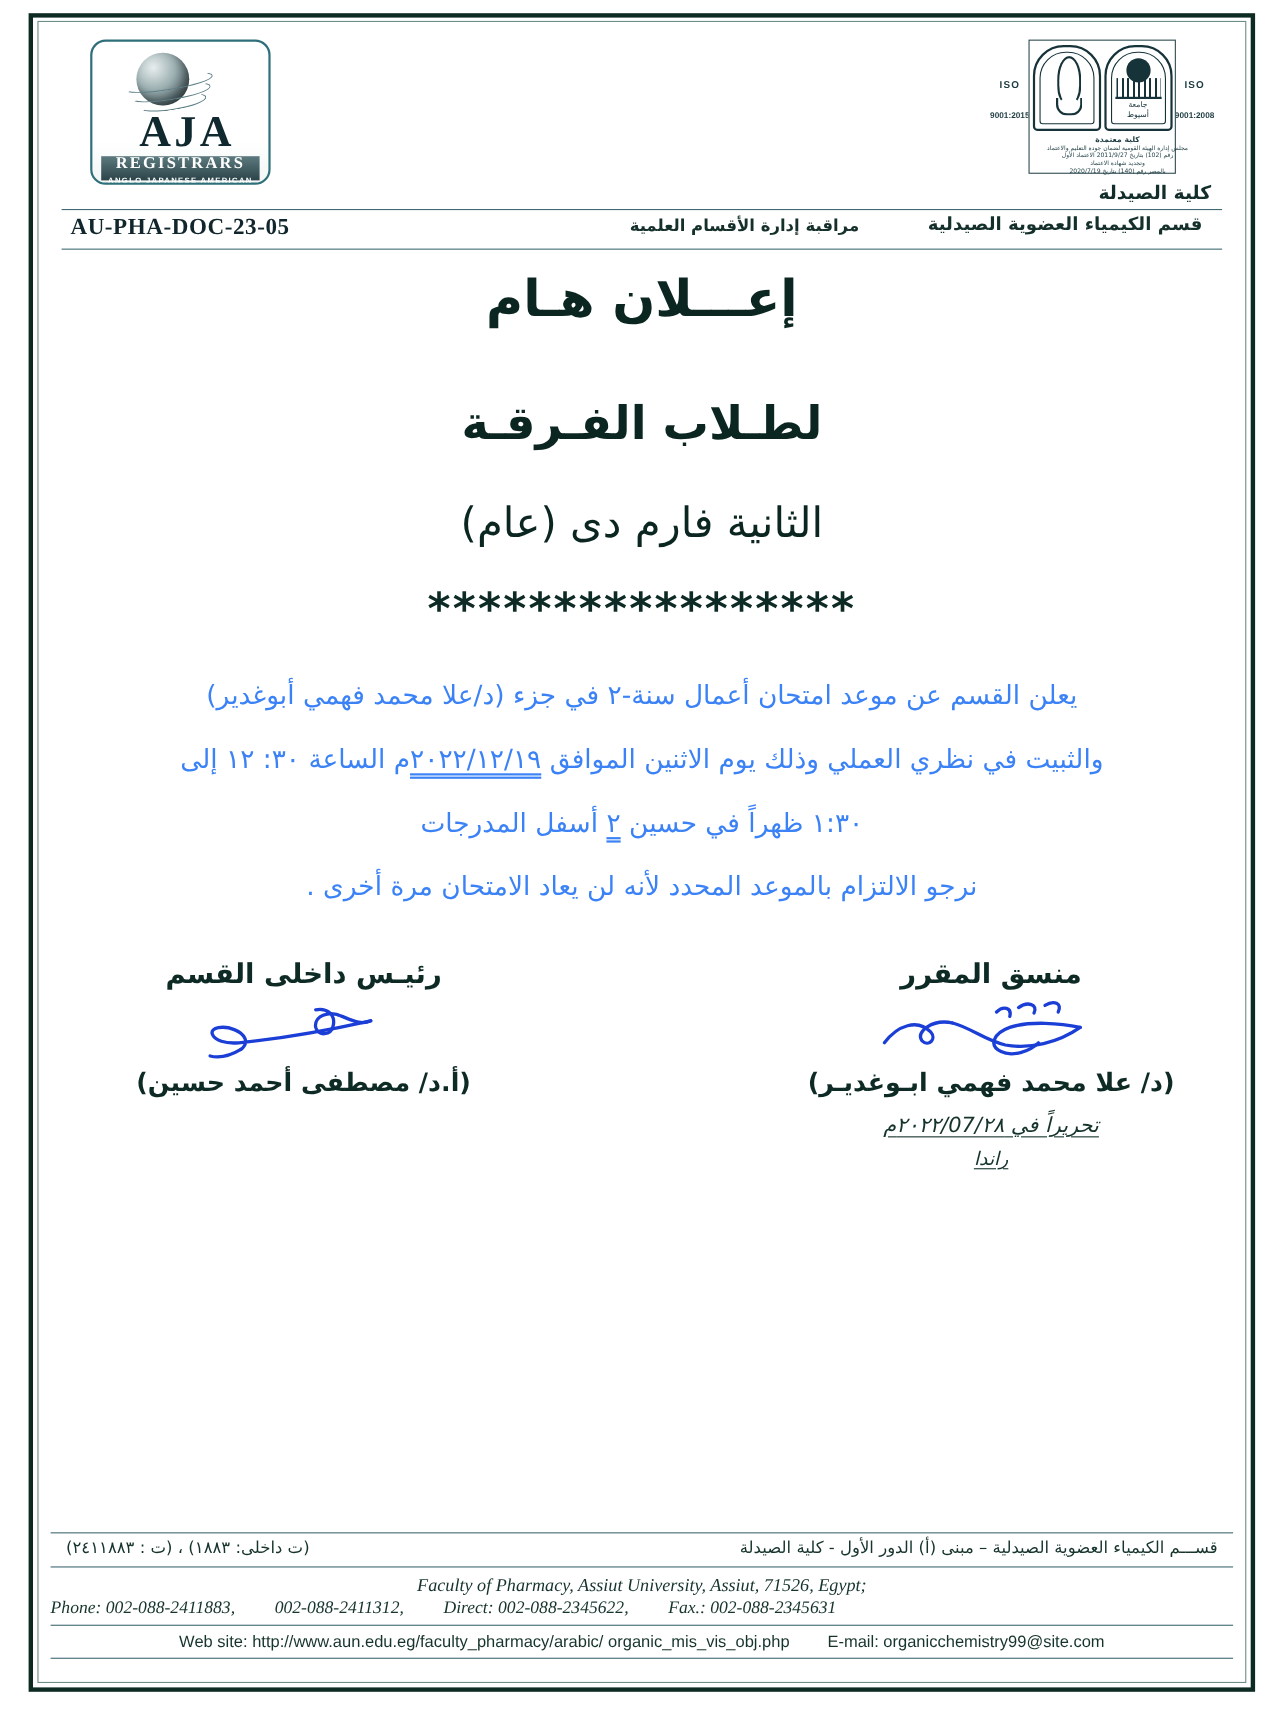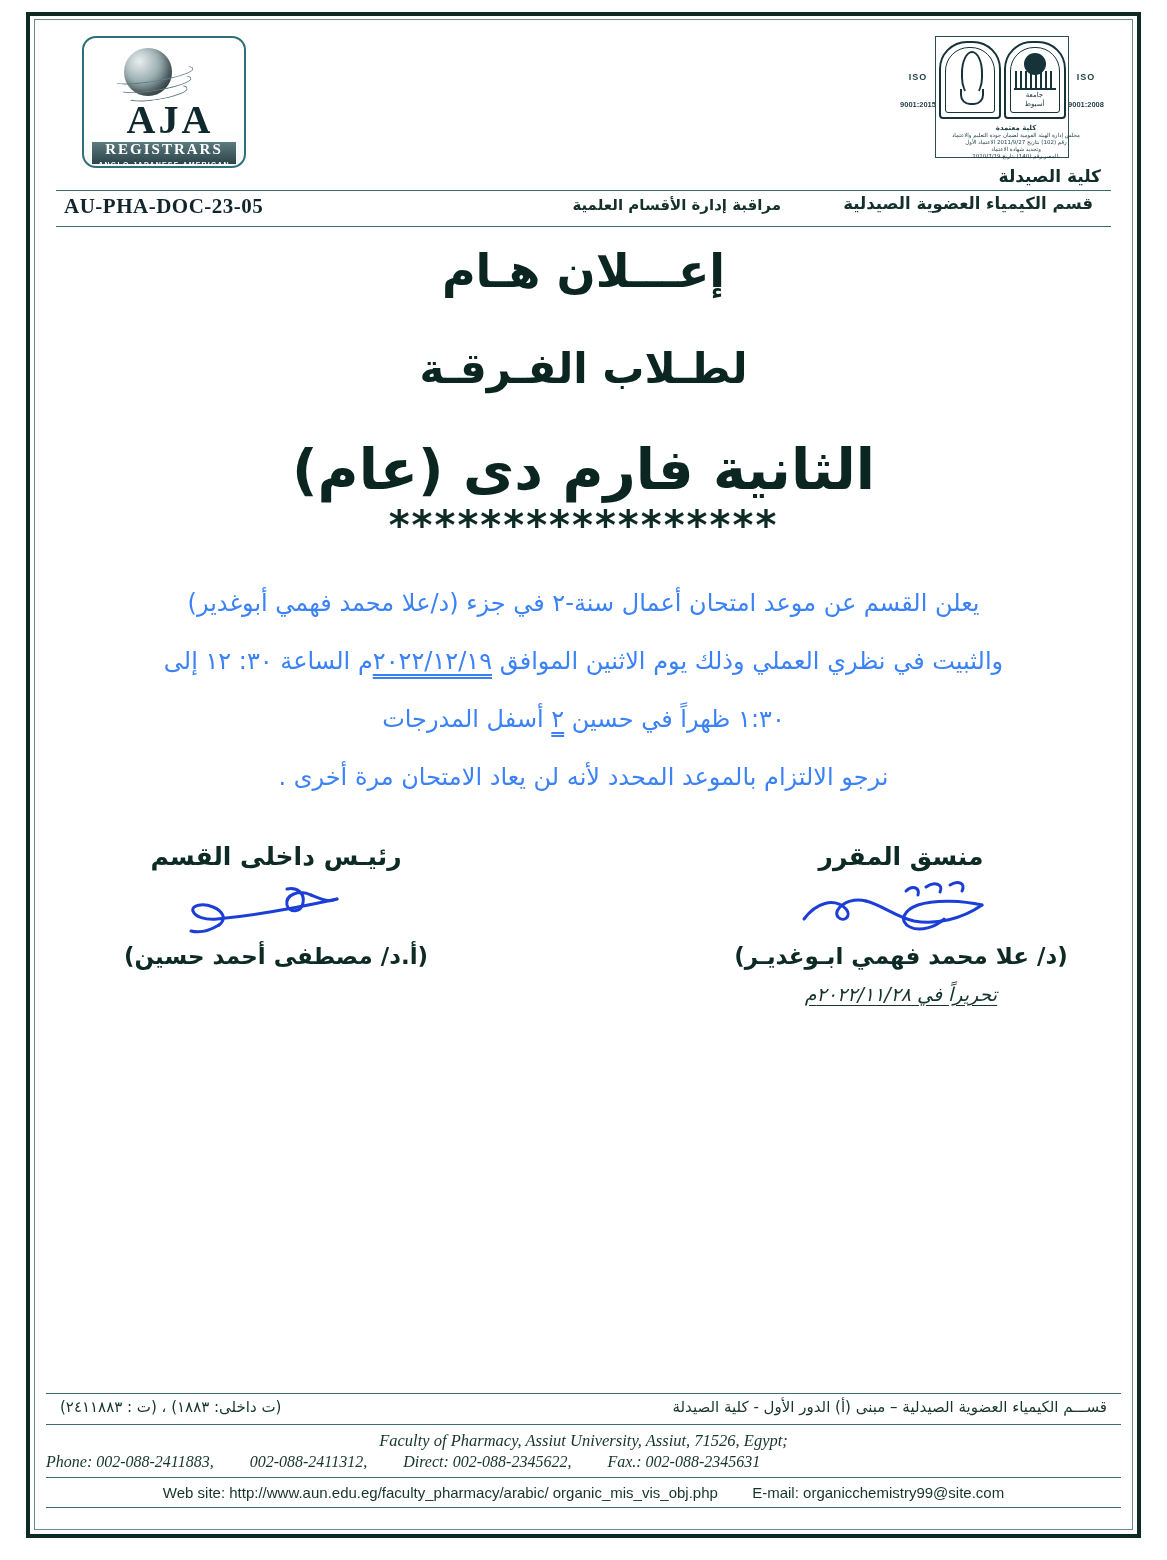--- a/index.html
+++ b/index.html
@@ -317,34 +317,35 @@
   
   .titles {
     margin-top: 58px;
     text-align: center;
   }
   .t-main {
     font-size: 46px;
     font-weight: 700;
     letter-spacing: 4px;
     color: #0b2620;
-    margin-bottom: 46px;
+    margin-bottom: 62px;
   }
   .t-sub {
     font-size: 42px;
     font-weight: 700;
     letter-spacing: 2px;
     color: #0b2620;
     margin-bottom: 44px;
   }
   .t-sub2 {
-    font-size: 56px;
-    font-weight: 700;
+    font-size: 38px;
+    font-weight: 400;
     letter-spacing: 1px;
     color: #0b2620;
+    margin-bottom: 34px;
   }
   .stars {
     font-family: "DejaVu Sans", sans-serif;
     font-size: 40px;
     font-weight: 700;
     letter-spacing: 2px;
     color: #0d2a24;
     margin-bottom: 26px;
   }
 
@@ -554,21 +555,22 @@
           <g fill="none" stroke="#1b3fd6" stroke-width="3" stroke-linecap="round">
             <path d="M18 44 C30 28, 48 22, 60 34 C66 41, 58 48, 52 42 C46 34, 62 22, 80 26"></path>
             <path d="M80 26 C96 30, 110 42, 128 46 C150 50, 176 44, 196 30"></path>
             <path d="M196 30 C178 26, 150 24, 132 30 C118 35, 112 46, 124 52 C134 57, 150 52, 158 44"></path>
             <path d="M120 16 C126 10, 134 12, 132 20"></path>
             <path d="M140 12 C148 6, 158 9, 154 17"></path>
             <path d="M164 10 C172 5, 180 8, 176 16"></path>
           </g>
         </svg>
         <div class="sign-name">(د/ علا محمد فهمي ابـوغديـر)</div>
-        <div class="sign-date">تحريراً في ٢٠٢٢/١١/٢٨م</div>
+        <div class="sign-date">تحريراً في ٢٠٢٢/07/٢٨م</div>
+        <div class="sign-clerk">راندا</div>
       </div>
 
       <div class="sign-col left">
         <div class="sign-title">رئيـس داخلى القسم</div>
         <svg class="sig-svg" width="230" height="66" viewBox="0 0 230 66">
           <g fill="none" stroke="#1b3fd6" stroke-width="3" stroke-linecap="round">
             <path d="M150 20 C138 14, 124 20, 126 30 C128 38, 140 38, 142 28 C144 18, 136 12, 126 14"></path>
             <path d="M150 20 C160 24, 168 28, 176 24"></path>
             <path d="M176 24 C140 32, 96 40, 56 44 C44 45, 34 42, 32 36 C30 30, 42 28, 52 32 C62 36, 66 44, 58 50"></path>
             <path d="M58 50 C48 56, 38 58, 30 56"></path>

